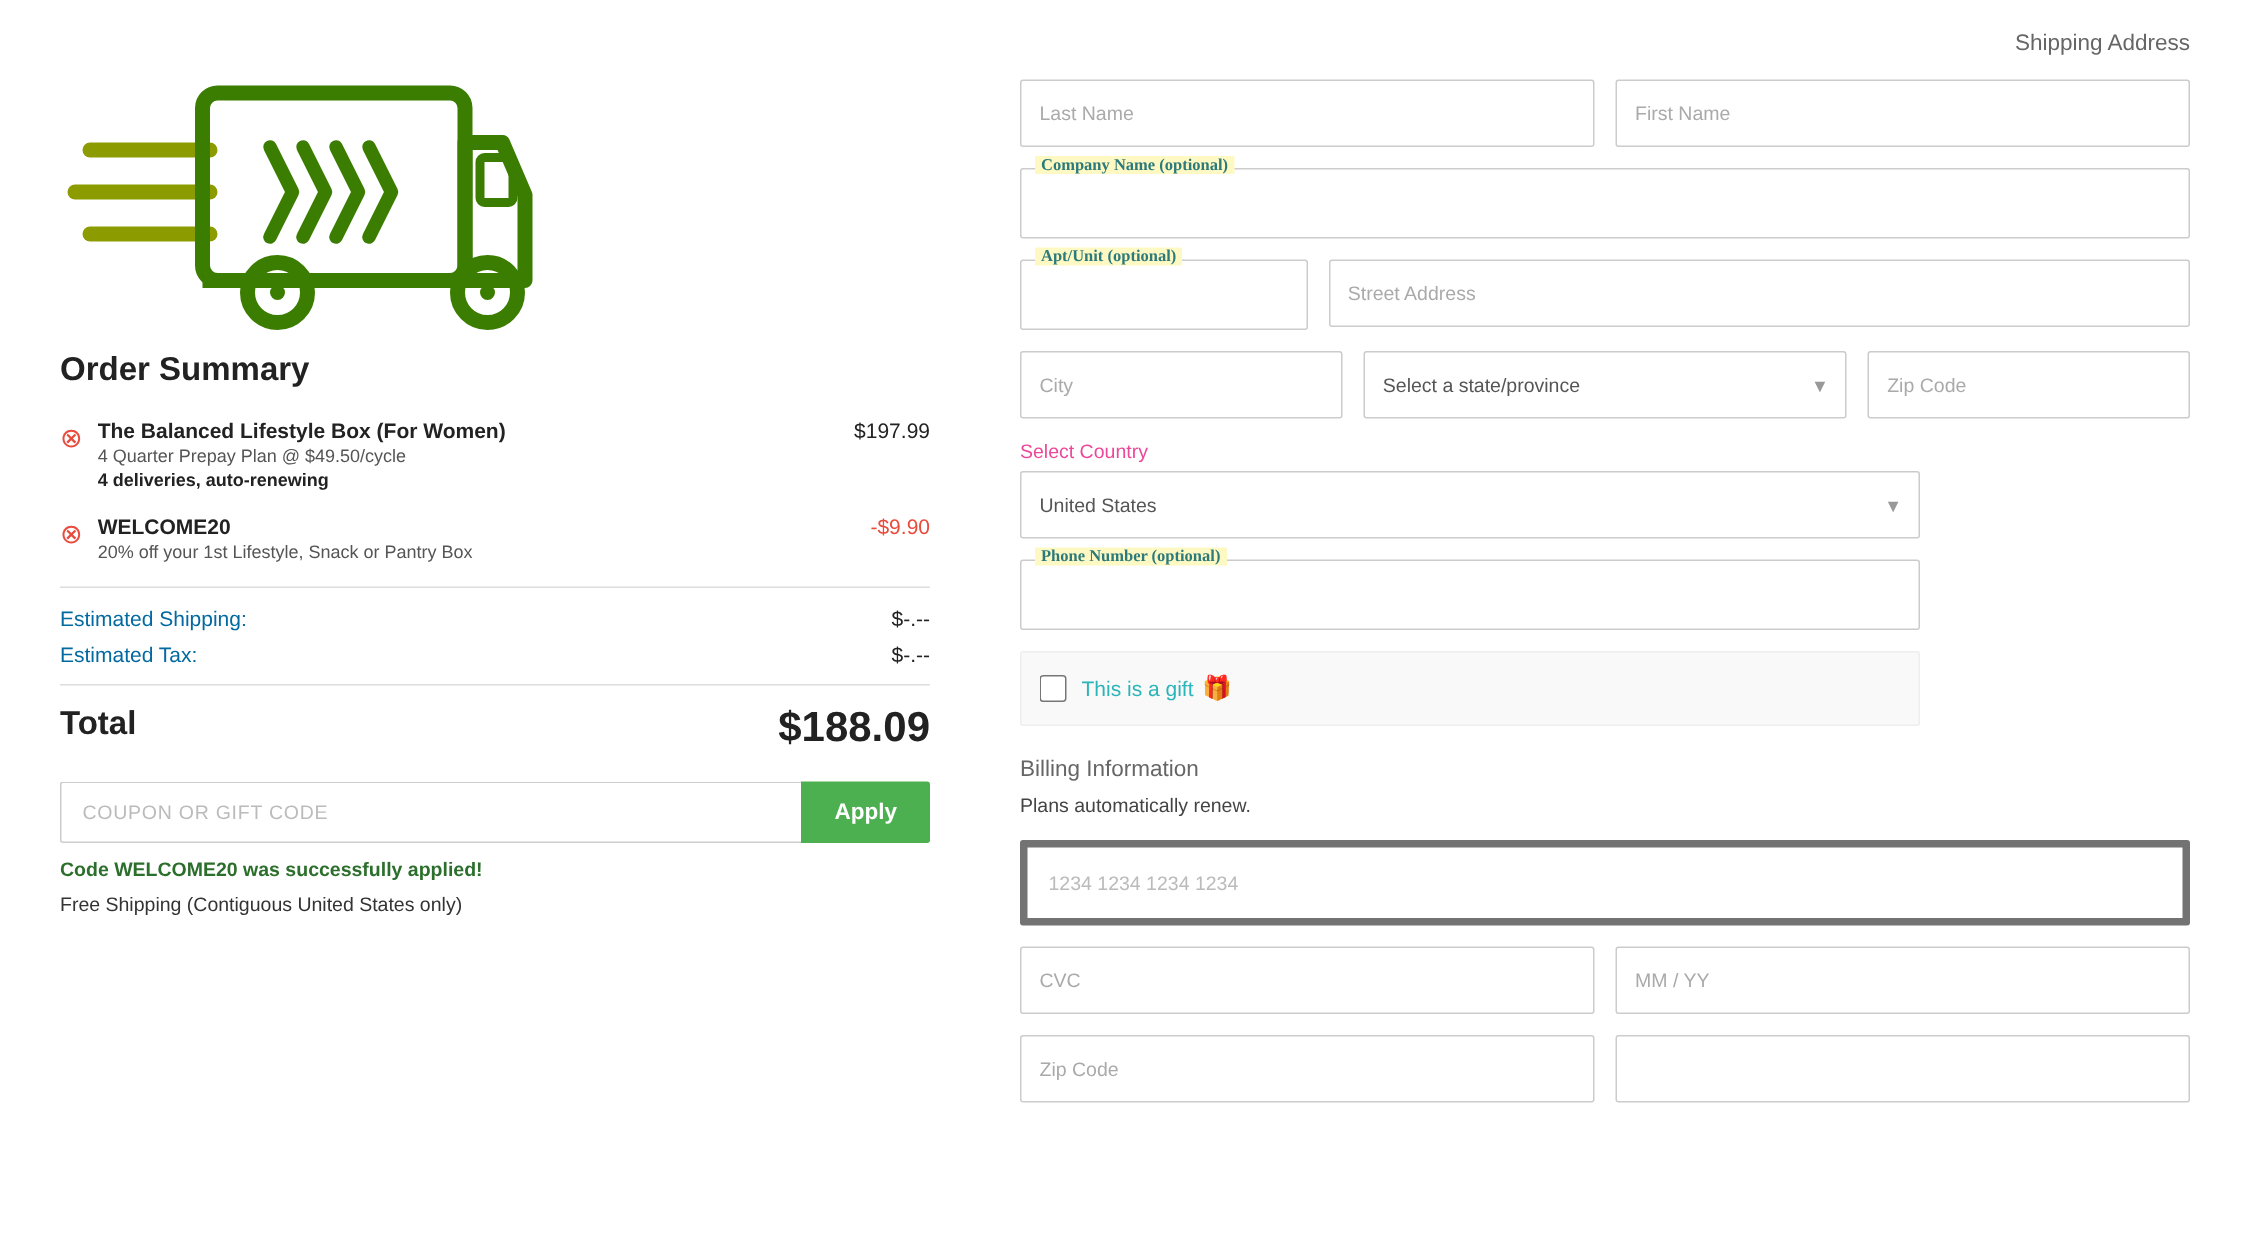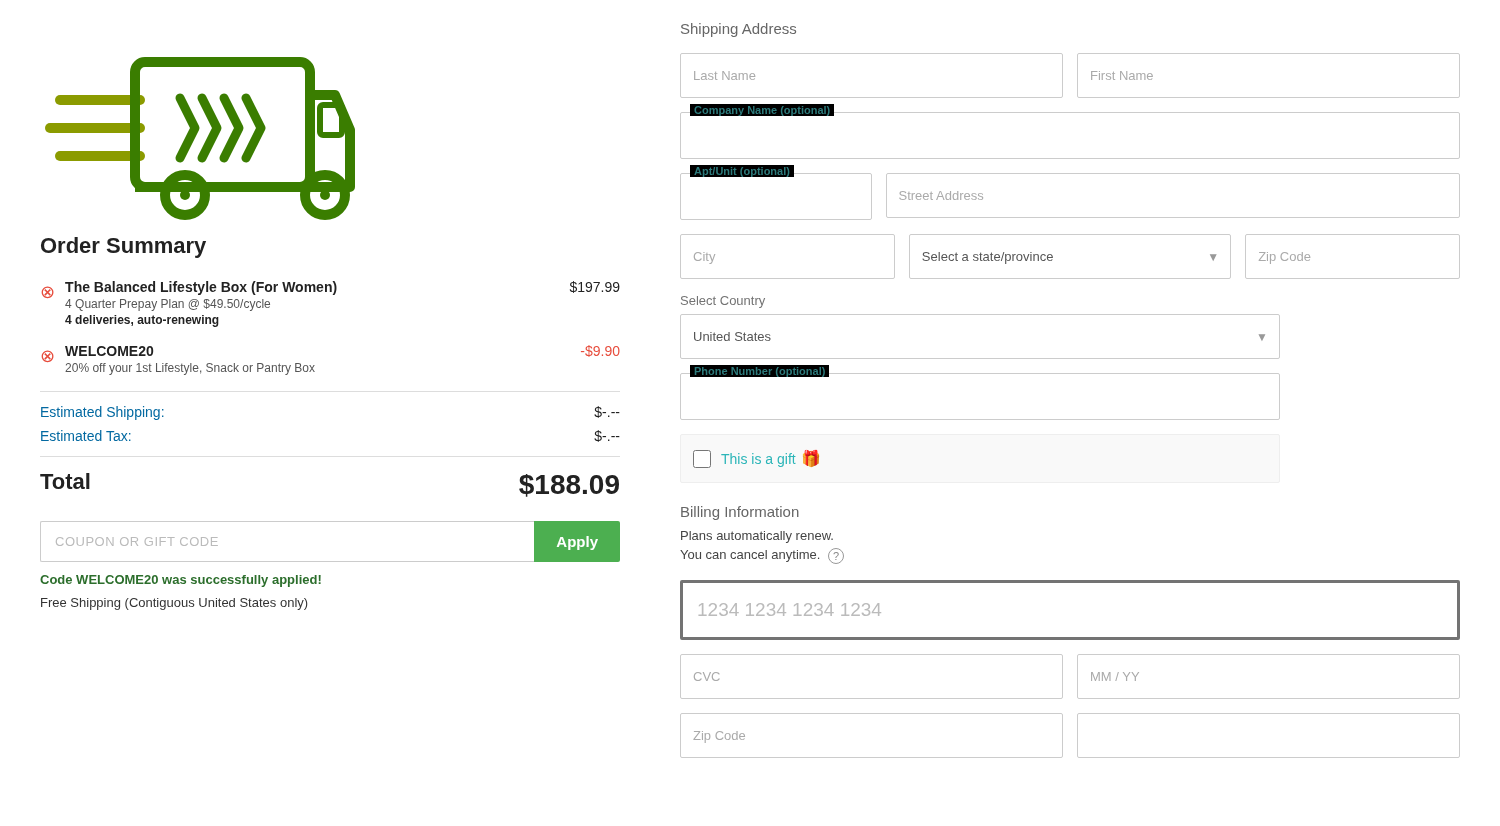--- a/index.html
+++ b/index.html
@@ -154,20 +154,21 @@
     
     .right-panel {
       flex: 1;
       padding-top: 0;
     }
     .section-title {
       font-size: 15px;
       color: #666;
       margin-bottom: 16px;
       font-weight: 400;
+      text-align: right;
     }
     .form-row {
       display: flex;
       gap: 14px;
       margin-bottom: 14px;
     }
     .form-field {
       flex: 1;
       display: flex;
       flex-direction: column;
@@ -186,25 +187,26 @@
     .form-field input::placeholder {
       color: #aaa;
     }
     .form-field.labeled {
       position: relative;
     }
     .form-field.labeled label {
       position: absolute;
       top: -8px;
       left: 10px;
-      background: #000000;
+      background: #fef9c3;
       padding: 0 4px;
       font-size: 11px;
       color: #2c7a7b;
       font-weight: 600;
+      font-family: Liberation Serif, serif;
     }
     .form-field.labeled input {
       padding-top: 16px;
     }
     .select-wrapper {
       position: relative;
       flex: 1;
     }
     .select-wrapper select {
       width: 100%;
@@ -273,22 +275,22 @@
       text-align: center;
       line-height: 14px;
       font-size: 11px;
       color: #888;
       vertical-align: middle;
       margin-left: 4px;
     }
     .card-number-input {
       width: 100%;
       padding: 16px 14px;
-      border: 3px solid #737373;
-      font-size: 19px;
+      border: 5px solid #737373;
+      font-size: 13px;
       color: #aaa;
       border-radius: 2px;
       outline: none;
       margin-top: 16px;
       margin-bottom: 14px;
     }
     .card-number-input::placeholder {
       color: #bbb;
     }
   </style>
@@ -423,21 +425,21 @@
           <option>Washington</option>
         </select>
         <span class="select-arrow">▼</span>
       </div>
       <div class="form-field">
         <input type="text" placeholder="Zip Code" style="">
       </div>
     </div>
 
     <div style="margin-bottom:14px;">
-      <p style="font-size:13px;color:#737373;margin-bottom:6px;">Select Country</p>
+      <p style="font-size:13px;color:#ec4899;margin-bottom:6px;">Select Country</p>
       <div class="select-wrapper" style="max-width:600px;">
         <select>
           <option>United States</option>
           <option>Canada</option>
           <option>United Kingdom</option>
         </select>
         <span class="select-arrow">▼</span>
       </div>
     </div>
 
@@ -452,24 +454,20 @@
       <input type="checkbox" class="gift-checkbox" style="">
       <span class="gift-label">
         <span>This is a gift</span>
         <span class="gift-icon">🎁</span>
       </span>
     </div>
 
     <p class="billing-title">Billing Information</p>
     <div>
       <p class="billing-subtitle">Plans automatically renew.</p>
-      <p class="billing-subtitle">
-        <span>You can cancel anytime.</span>
-        <span class="help-icon">?</span>
-      </p>
     </div>
 
     <input type="text" class="card-number-input" style="max-width: 780px; display: block;" placeholder="1234 1234 1234 1234">
 
     <div class="form-row" style="max-width:780px;">
       <div class="form-field">
         <input type="text" placeholder="CVC" style="">
       </div>
       <div class="form-field">
         <input type="text" placeholder="MM / YY" style="">

